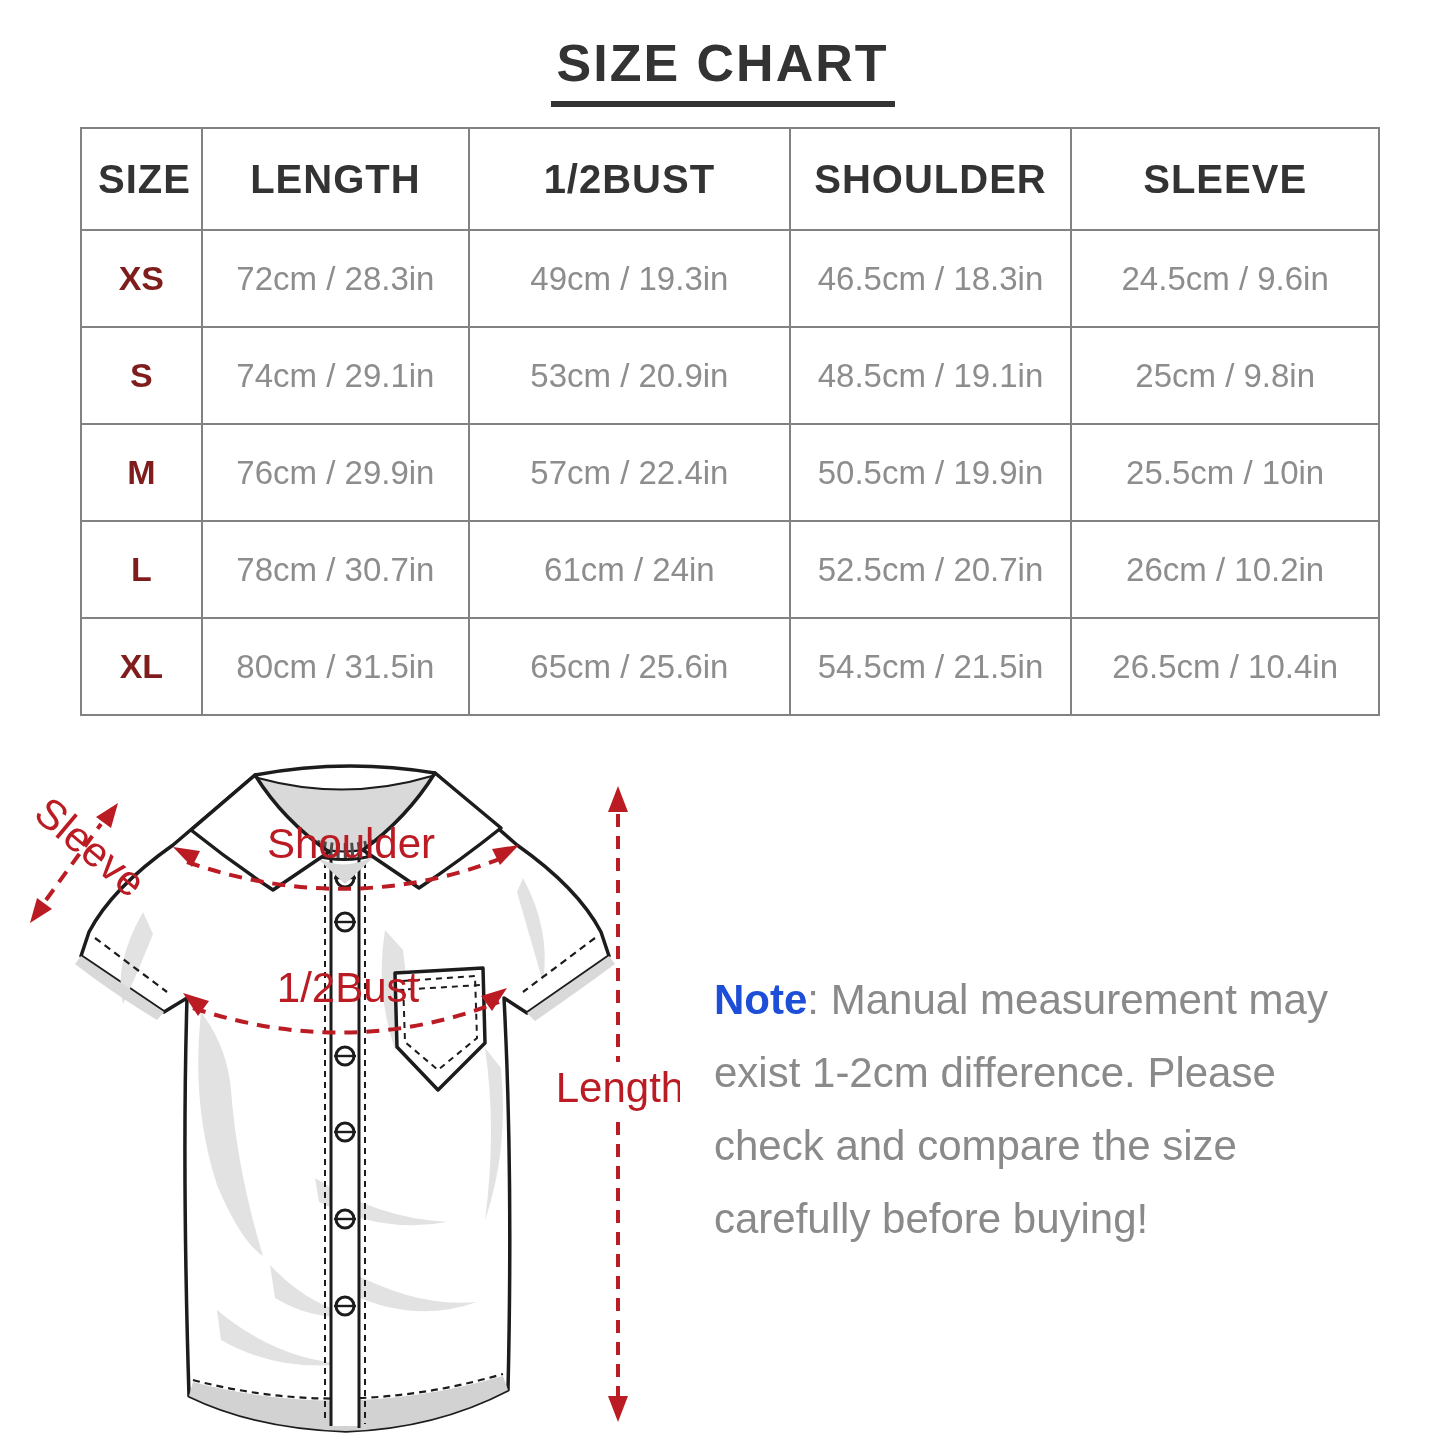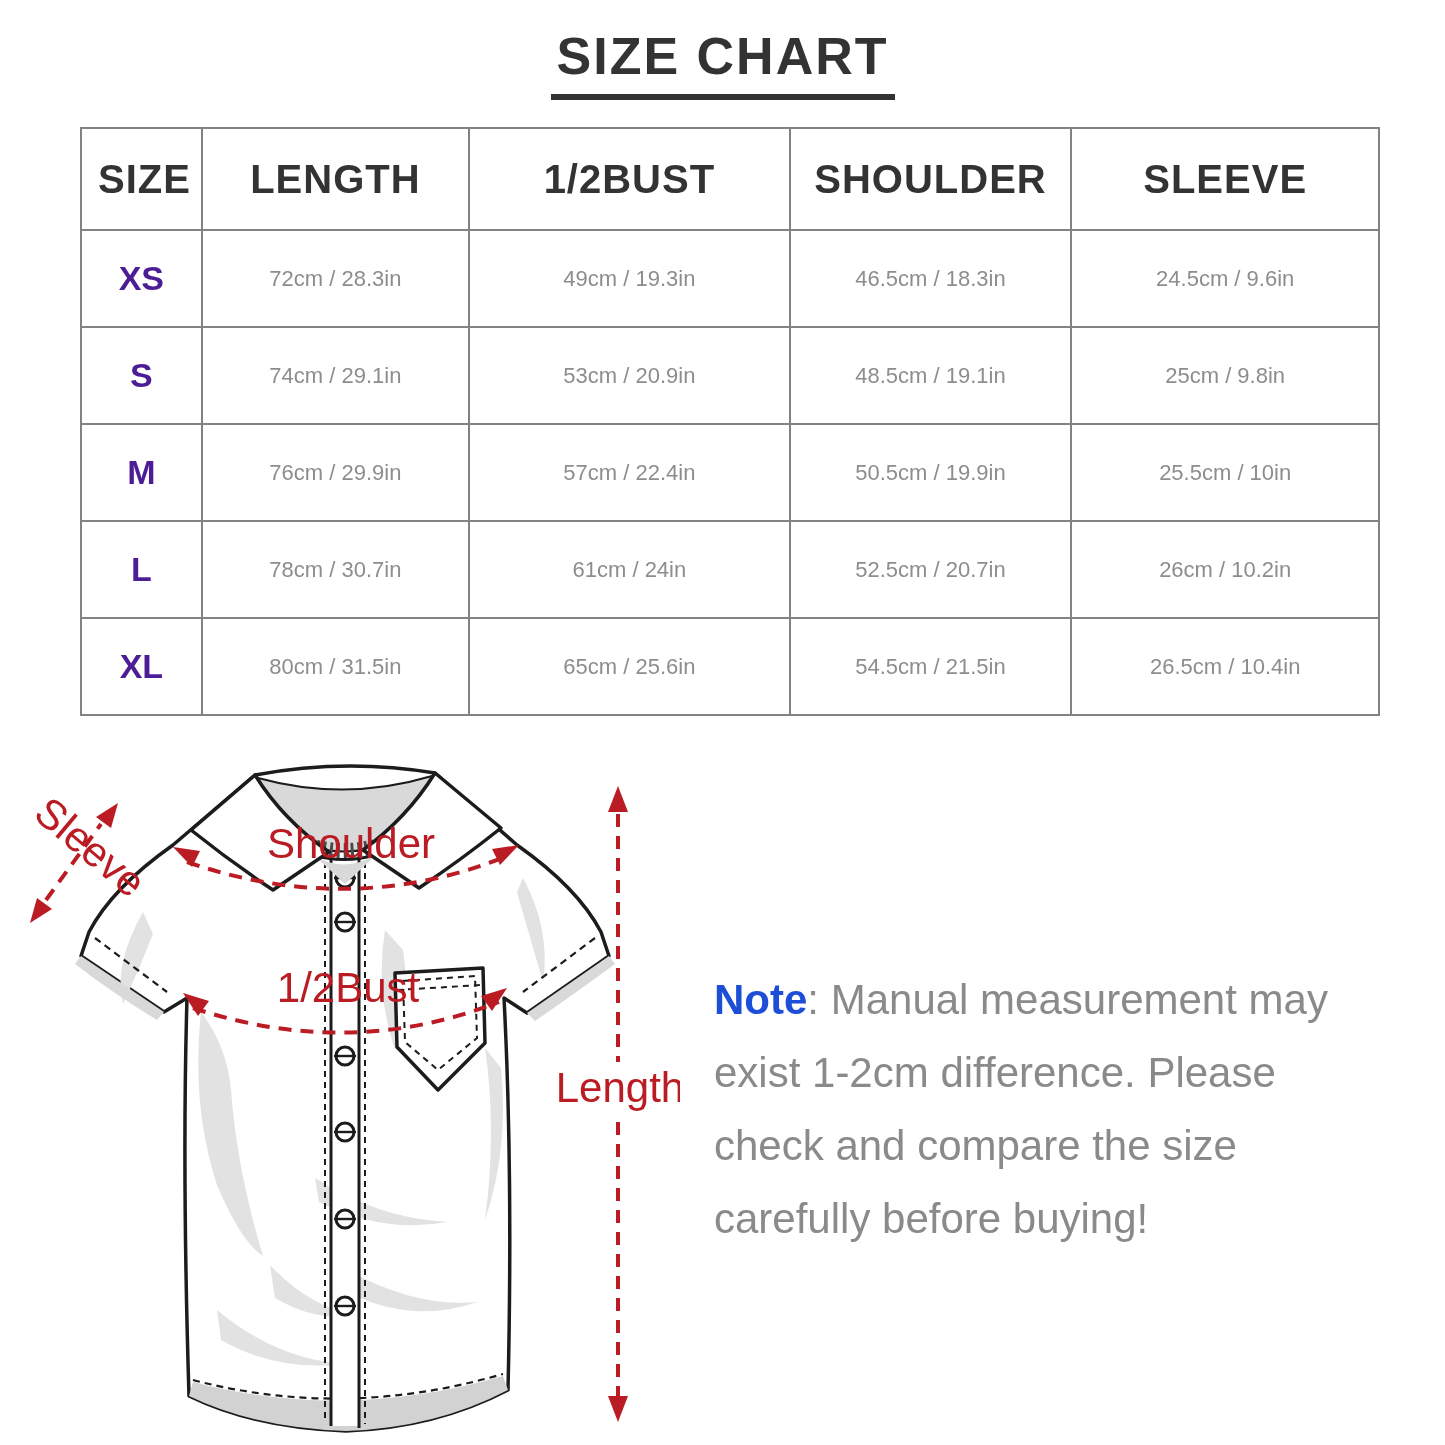--- a/index.html
+++ b/index.html
@@ -3,32 +3,32 @@
 <meta charset="utf-8">
 <style>
   html,body{margin:0;padding:0;}
   body{
     width:1445px;height:1445px;position:relative;background:#ffffff;
     font-family:"Liberation Sans",sans-serif;overflow:hidden;
   }
   .title-wrap{position:absolute;top:26px;left:0;width:100%;text-align:center;}
   .title{
     display:inline-block;font-size:52px;font-weight:bold;color:#333333;
-    letter-spacing:2px;border-bottom:6px solid #333333;padding:0 6px 8px 6px;
+    letter-spacing:2px;border-bottom:6px solid #333333;padding:0 6px 8px 6px;margin-top:7px;
   }
   table.size-table{
     position:absolute;left:80px;top:127px;width:1300px;
     border-collapse:collapse;table-layout:fixed;
   }
   .size-table th,.size-table td{
     border:2px solid #828282;text-align:center;vertical-align:middle;padding:16px;
   }
   .size-table th{height:68px;font-size:40px;color:#333333;letter-spacing:1px;}
-  .size-table td{height:63px;font-size:22px;color:#8d8d8d;font-weight:normal;}
-  .size-table td.size-cell{font-weight:bold;color:#4c1d95;font-size:34px;}
+  .size-table td{height:63px;font-size:33px;color:#8d8d8d;font-weight:normal;}
+  .size-table td.size-cell{font-weight:bold;color:#7f1d1d;font-size:34px;}
   .note{
     position:absolute;left:714px;top:963px;width:680px;
     font-size:42px;line-height:73px;color:#8a8a8a;
   }
   .note b{color:#1d4ed8;}
   .shirt-svg{position:absolute;left:15px;top:750px;}
   .red-label{fill:#bb1b23;font-family:"Liberation Sans",sans-serif;font-size:42px;}
 </style>
 </head>
 <body>

